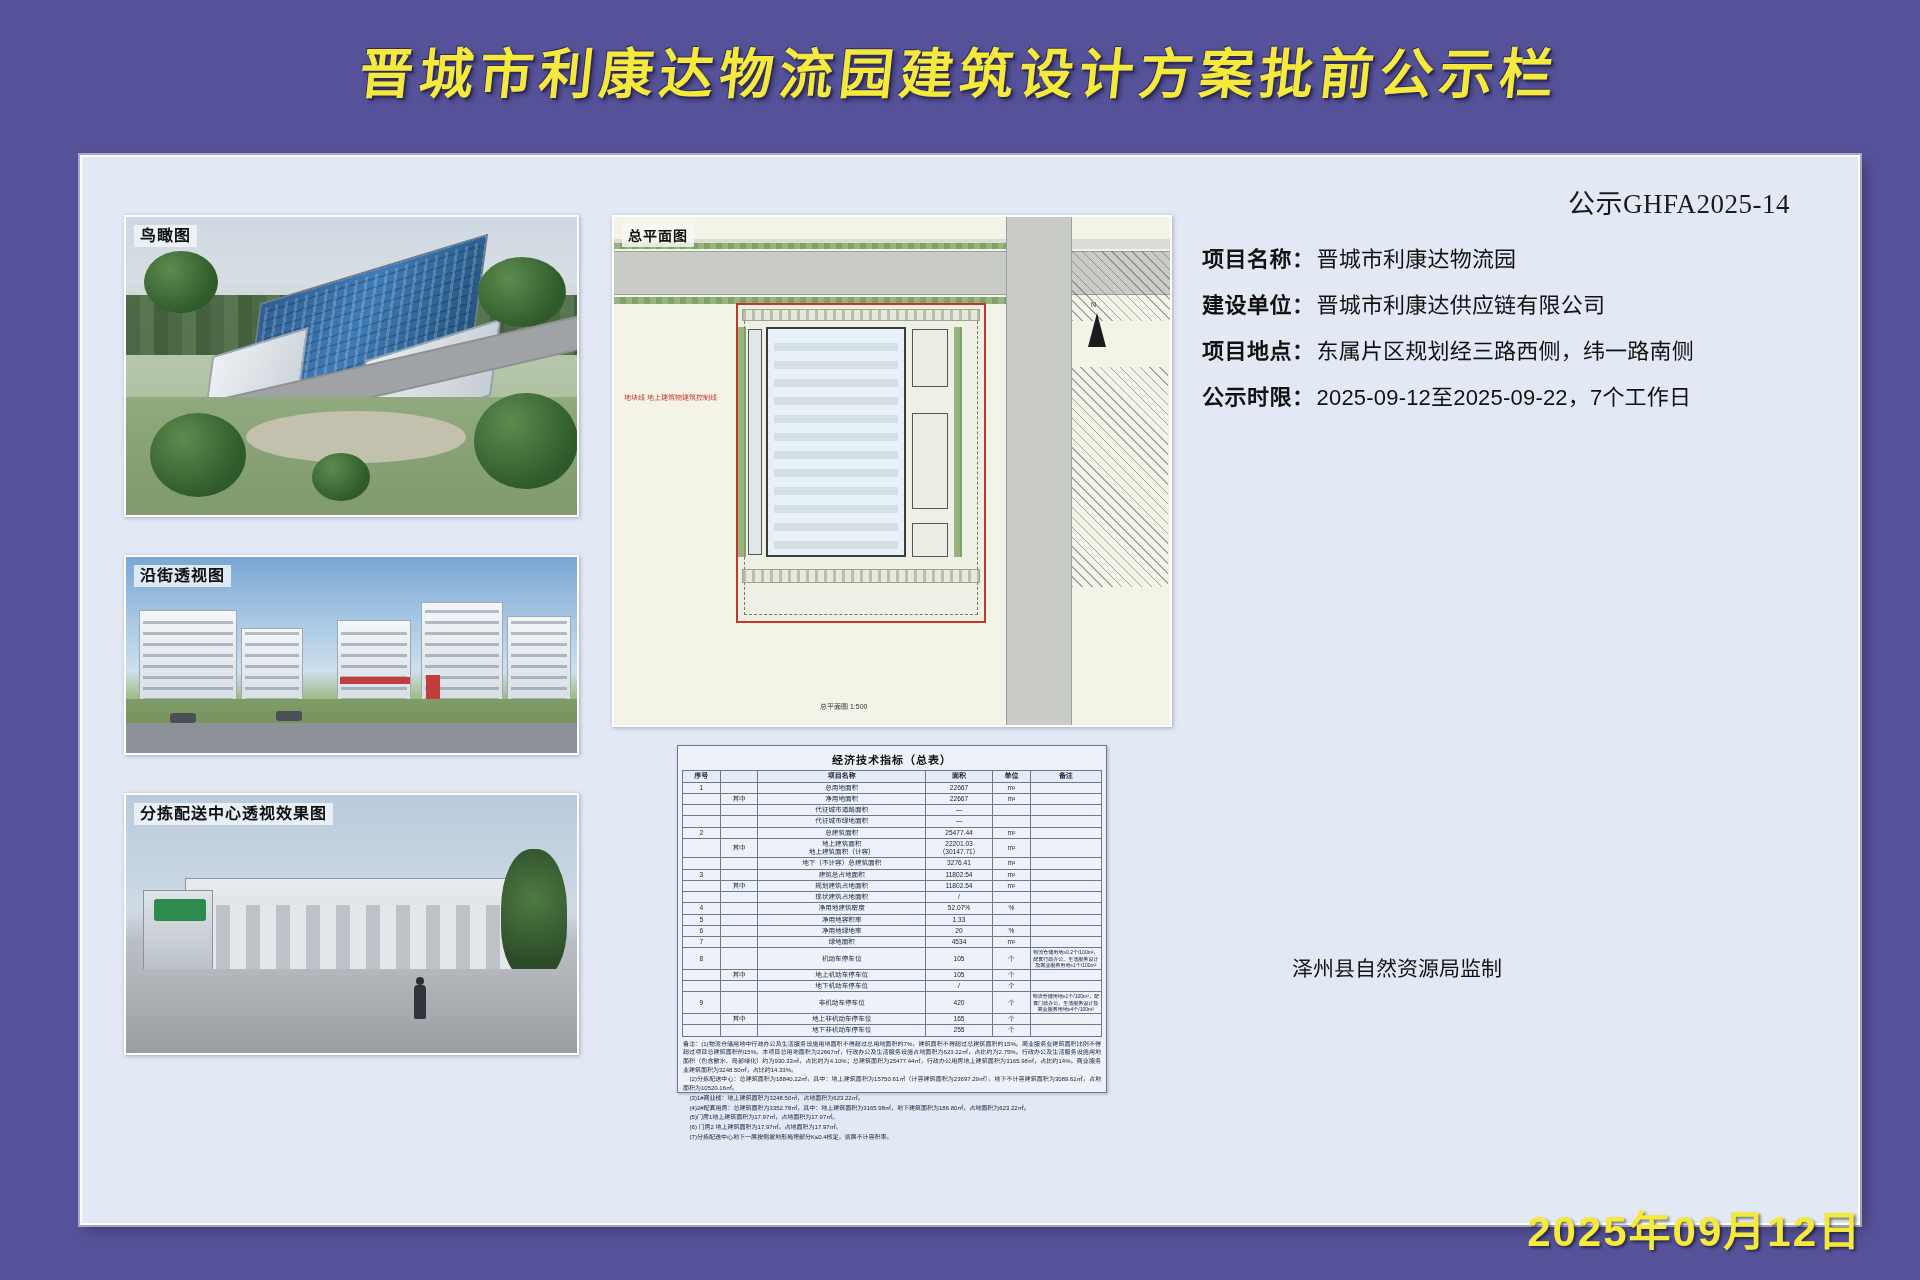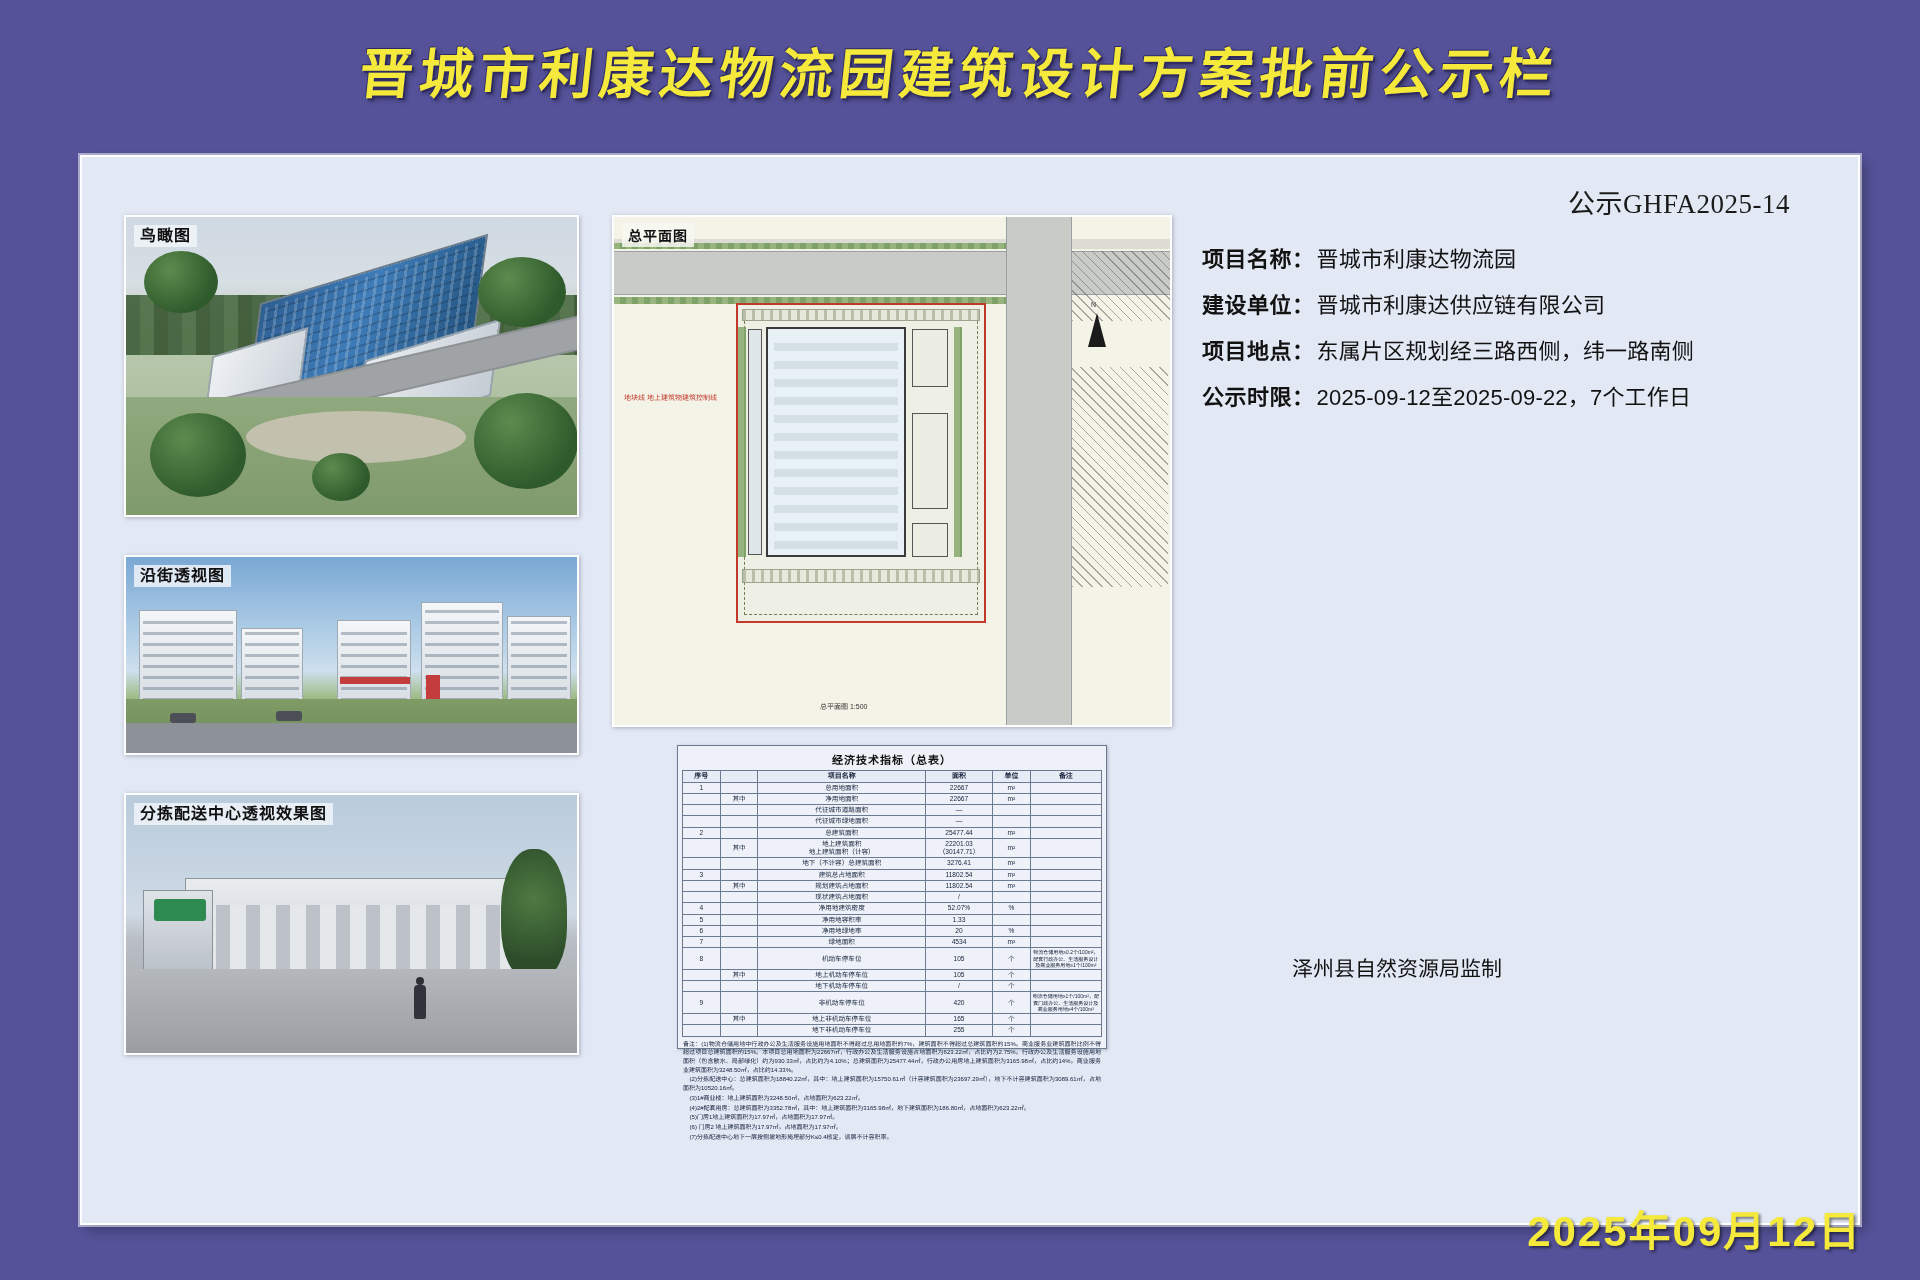--- a/index.html
+++ b/index.html
@@ -166,21 +166,21 @@
       width:0; height:0; border-left:9px solid transparent; border-right:9px solid transparent;
       border-bottom:34px solid #1b1b1b; }
   .sp-note-red { position:absolute; left:10px; top:176px; width:108px;
       font-size:7px; color:#c0392b; line-height:1.3; }
   .sp-title { position:absolute; left:8px; top:6px; font-size:14px; font-weight:bold; color:#111;
       background: rgba(246,247,240,.85); padding:2px 6px; z-index:6; letter-spacing:1px; }
   .sp-cap-s { position:absolute; font-size:7px; color:#333; }
 
   
   .table-wrap {
-    position: absolute; left: 595px; top: 588px; width: 430px; height: 304px;
+    position: absolute; left: 595px; top: 588px; width: 430px; height: 348px;
     background: #eef2f8; border: 1px solid #6b7a93;
     box-shadow: 1px 1px 3px rgba(60,60,90,.3);
     padding: 3px 4px 4px;
   }
   .tbl-title { text-align:center; font-size:11px; font-weight:bold; color:#111;
       letter-spacing:1px; padding: 2px 0 3px; }
   table.indic { width:100%; border-collapse: collapse; table-layout: fixed;
       font-size:6.6px; color:#15213a; }
   table.indic th, table.indic td {
       border:1px solid #6b7a93; text-align:center; padding:1px 1px; line-height:1.25;

